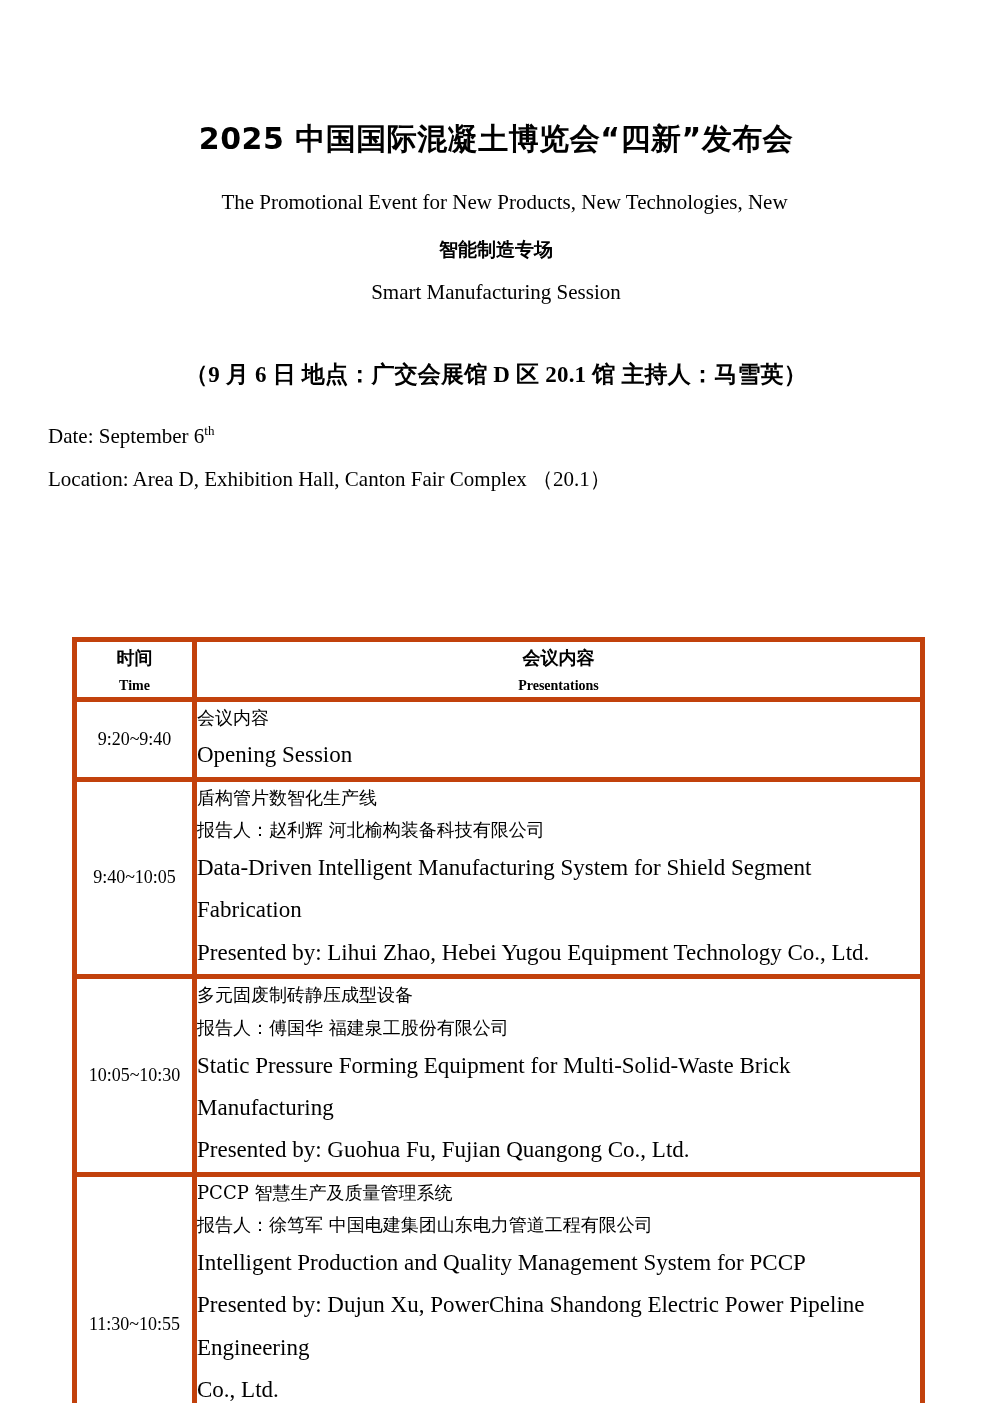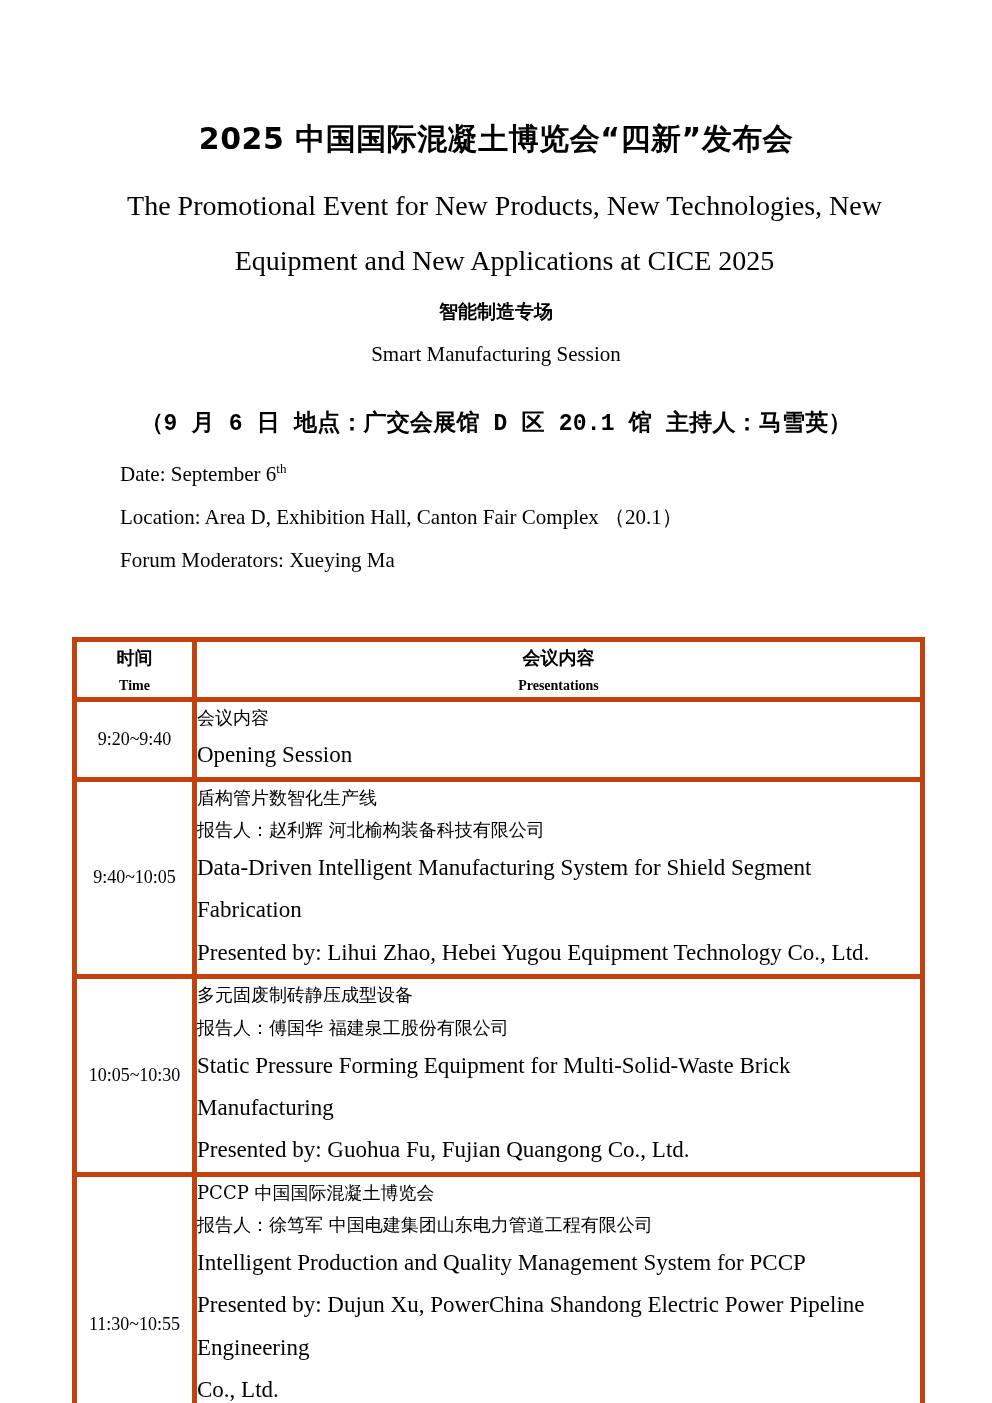--- a/index.html
+++ b/index.html
@@ -30,21 +30,21 @@
     font-family: "DejaVu Sans", "Liberation Sans", sans-serif;
     font-weight: bold;
     font-size: 30px;
     letter-spacing: 0.5px;
     margin: 0;
     padding-top: 122px;
     line-height: 1.15;
   }
   .title-en {
     text-align: center;
-    font-size: 28px;
+    font-size: 21px;
     line-height: 1.0;
     margin: 0;
     font-family: "Liberation Serif", serif;
     padding-left: 17px;
   }
   .title-en.l1 { padding-top: 35px; }
   .title-en.l2 { padding-top: 27px; }
 
   .subtitle-cn {
     text-align: center;
@@ -59,33 +59,32 @@
     text-align: center;
     font-size: 21px;
     margin: 0;
     padding-top: 22px;
     line-height: 1.1;
     font-family: "Liberation Serif", serif;
   }
 
   .meta-cn {
     text-align: center;
-    font-family: Liberation Mono, monospace;
+    font-family: Liberation Serif, serif;
     font-weight: bold;
     font-size: 23px;
-    margin: 0;
+    margin: 12px;
     padding-top: 46px;
     line-height: 1.1;
     letter-spacing: 0.2px;
   }
 
   .meta-en-block {
-    padding-left: 76px;
+    padding-left: 48px;
     padding-top: 26px;
-    margin-left: 44px;
   }
   .meta-en {
     font-size: 21px;
     line-height: 1.0;
     margin: 0;
     padding-top: 22px;
     font-family: "Liberation Serif", serif;
     white-space: pre;
   }
   .meta-en:first-child { padding-top: 0; }
@@ -159,31 +158,29 @@
   td.content.tall { padding-bottom: 62px; }
 </style>
 </head>
 <body>
 
 <div class="page">
 
   <h1 class="title-cn">2025 中国国际混凝土博览会“四新”发布会</h1>
 
   <p class="title-en l1">The Promotional Event for New Products, New Technologies, New</p>
-  <p class="title-en l2">Equipment and New Applications at CICE 2025</p>
 
   <h2 class="subtitle-cn">智能制造专场</h2>
   <p class="subtitle-en">Smart Manufacturing Session</p>
 
   <p class="meta-cn">（9 月 6 日  地点：广交会展馆 D 区 20.1 馆  主持人：马雪英）</p>
 
   <div class="meta-en-block">
     <p class="meta-en"><span>Date: September 6</span><span class="sup">th</span></p>
     <p class="meta-en">Location: Area D, Exhibition Hall, Canton Fair Complex （20.1）</p>
-    <p class="meta-en">Forum Moderators: Xueying Ma</p>
   </div>
 
   <div class="sched-wrap">
     <table class="sched">
       <colgroup>
         <col class="c-time">
         <col class="c-content">
       </colgroup>
       <thead>
         <tr>
@@ -219,21 +216,21 @@
             <td class="content">
               <div class="line-cn">多元固废制砖静压成型设备</div>
               <div class="line-cn">报告人：傅国华 福建泉工股份有限公司</div>
               <div class="line-en">Static Pressure Forming Equipment for Multi-Solid-Waste Brick Manufacturing</div>
               <div class="line-en">Presented by: Guohua Fu, Fujian Quangong Co., Ltd.</div>
             </td>
           </tr>
           <tr>
             <td class="time">11:30~10:55</td>
             <td class="content tall">
-              <div class="line-cn">PCCP 中国国际混凝土博览会</div>
+              <div class="line-cn">PCCP 智慧生产及质量管理系统</div>
               <div class="line-cn">报告人：徐笃军 中国电建集团山东电力管道工程有限公司</div>
               <div class="line-en">Intelligent Production and Quality Management System for PCCP</div>
               <div class="line-en">Presented by: Dujun Xu, PowerChina Shandong Electric Power Pipeline Engineering</div>
               <div class="line-en">Co., Ltd.</div>
             </td>
           </tr>
         </tbody>
     </table>
   </div>
 

